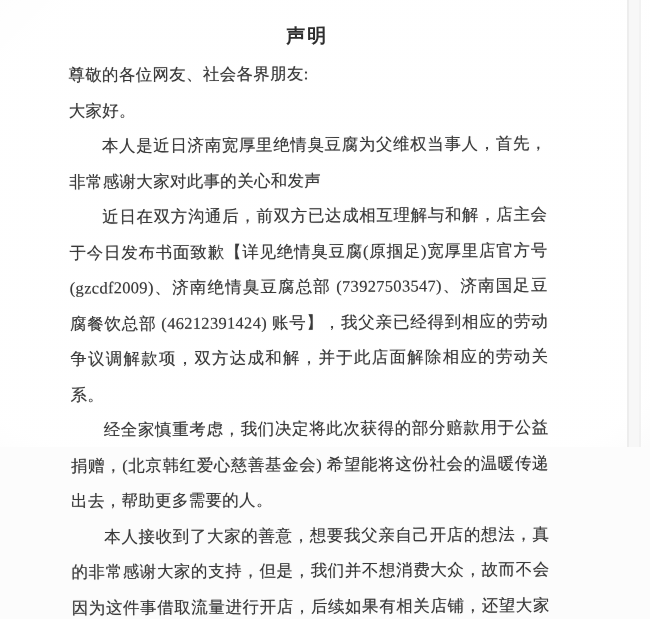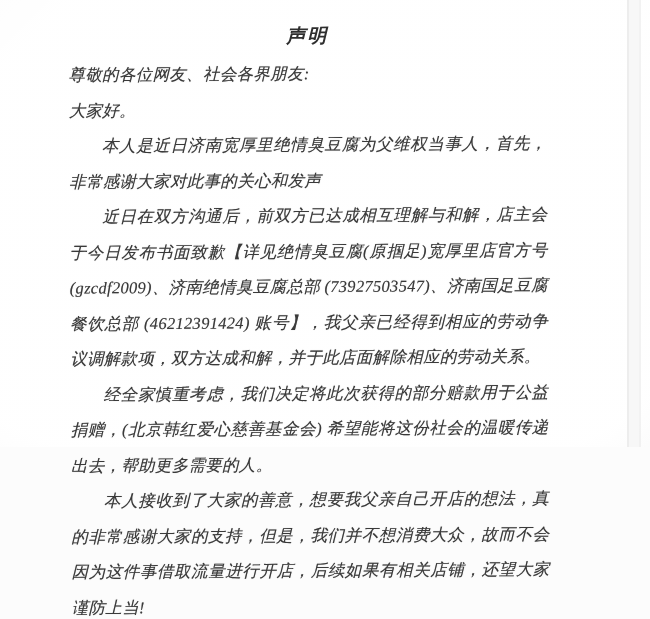--- a/index.html
+++ b/index.html
@@ -15,21 +15,20 @@
     font-family: "Liberation Serif", "DejaVu Serif", serif;
   }
   .photo {
     position: relative;
     width: 650px; height: 447px;
     background:
       radial-gradient(ellipse 130% 120% at 48% 45%, rgba(255,255,255,0.9) 55%, rgba(205,205,205,0.25) 100%),
       linear-gradient(135deg, rgba(190,190,190,0.18) 0%, rgba(255,255,255,0) 6%),
       linear-gradient(315deg, rgba(200,200,200,0.12) 0%, rgba(255,255,255,0) 5%),
       var(--paper);
-    font-style: italic;
   }
   
   .edge-line { position: absolute; top: 0; bottom: 0; }
   .edge-line.a { right: 21px; width: 2px; background: var(--edge_shadow); opacity: .8; }
   .edge-line.b { right: 9px;  width: 2px; background: var(--edge_shadow); opacity: .6; }
   .edge-fill  { position: absolute; top: 0; bottom: 0; right: 11px; width: 10px; background: #f7f7f7; }
 
   .sheet {
     position: absolute; inset: 0;
     padding: 12px 104px 0 68px;

